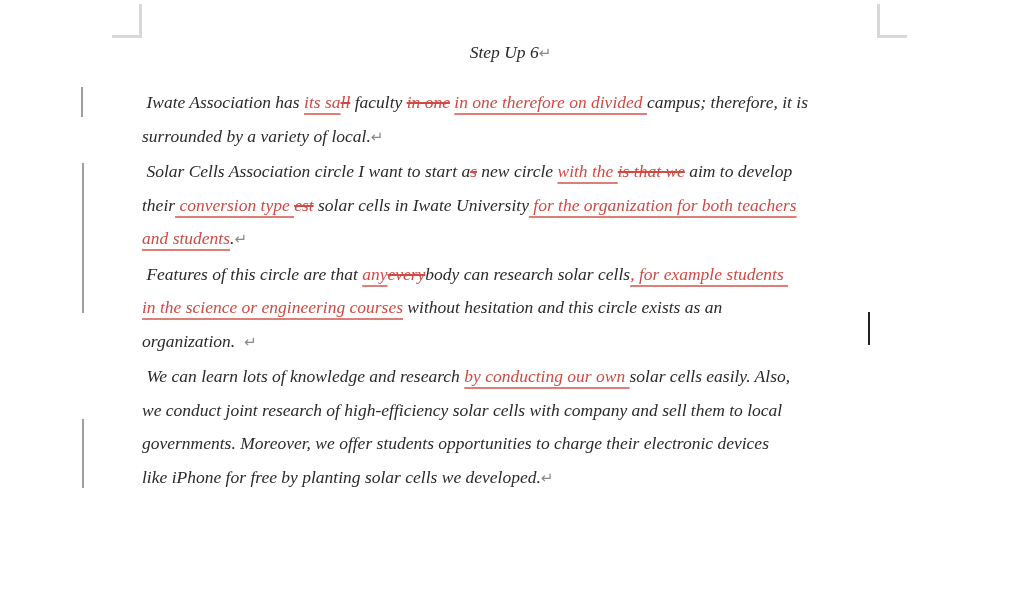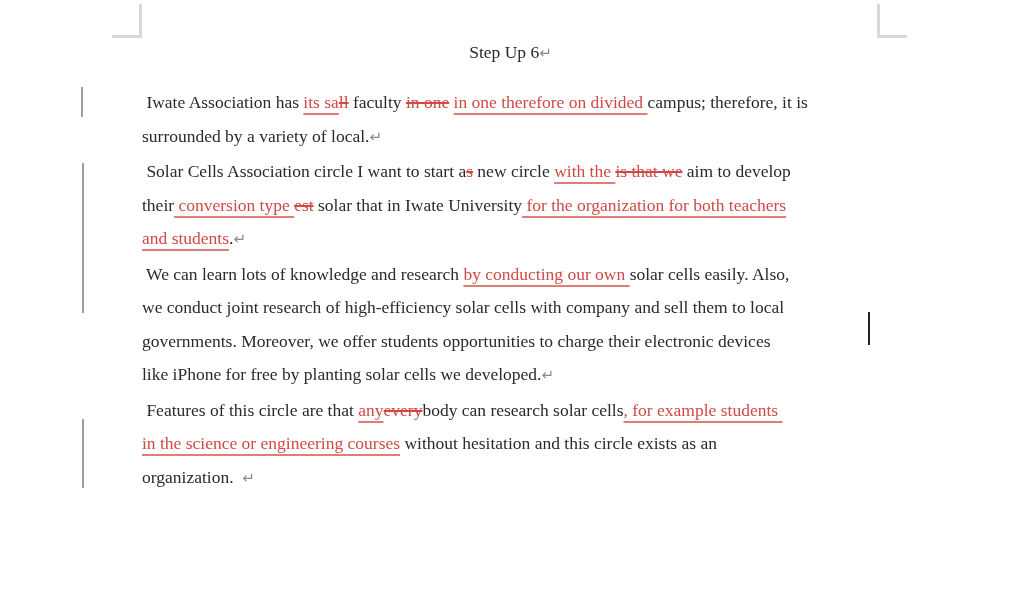--- a/index.html
+++ b/index.html
@@ -2,21 +2,21 @@
 <html style="--background: #ffffff; --text: #2a2a2a; --revision: #cf4a44; --revision-underline: #de7e78; --paragraph-mark: #8a8a8a; --change-bar: #9e9e9e; --crop-mark: #d8d8d8; --cursor: #222222;"><head>
 <meta charset="utf-8">
 <style>
   :root{
     --background:#ffffff; --text:#2a2a2a; --revision:#cf4a44; --revision-underline:#de7e78;
     --paragraph-mark:#8a8a8a; --change-bar:#9e9e9e; --crop-mark:#d8d8d8; --cursor:#222222;
   }
   *{margin:0;padding:0;box-sizing:border-box;}
   html,body{width:1024px;height:608px;overflow:hidden;}
   body{background:var(--background);font-family:"Liberation Serif","DejaVu Serif",serif;}
-  .page{position:relative;width:940px;height:608px;background:var(--background);}
+  .page{position:relative;width:940px;height:608px;background:var(--background);font-style:italic;}
 
   
   .crop-mark{position:absolute;width:30px;height:34px;}
   .crop-mark.tl{left:112px;top:4px;border-right:3px solid var(--crop-mark);border-bottom:3px solid var(--crop-mark);}
   .crop-mark.tr{left:877px;top:4px;border-left:3px solid var(--crop-mark);border-bottom:3px solid var(--crop-mark);}
 
   
   .change-bar{position:absolute;width:2px;background:var(--change-bar);}
   .change-bar.b1{left:81px;top:87px;height:30px;}
   .change-bar.b2{left:82px;top:163px;height:150px;}
@@ -54,30 +54,30 @@
 
   <div class="content">
     <div class="line title-line"><span>Step Up 6</span><span class="rp">↵</span></div>
     <div id="paragraphs">
         <div class="para">
           <div class="line"><span class="rn"> Iwate Association has </span><span class="rins">its sa</span><span class="rdel">ll</span><span class="rn"> faculty </span><span class="rdel">in one</span><span class="rn"> </span><span class="rins">in one therefore on divided </span><span class="rn">campus; therefore, it is</span></div>
           <div class="line"><span class="rn">surrounded by a variety of local.</span><span class="rp">↵</span></div>
         </div>
         <div class="para">
           <div class="line"><span class="rn"> Solar Cells Association circle I want to start a</span><span class="rdel">s</span><span class="rn"> new circle </span><span class="rins">with the </span><span class="rdel">is that we</span><span class="rn"> aim to develop</span></div>
-          <div class="line"><span class="rn">their</span><span class="rins"> conversion type </span><span class="rdel">est</span><span class="rn"> solar that in Iwate University</span><span class="rins"> for the organization for both teachers</span></div>
+          <div class="line"><span class="rn">their</span><span class="rins"> conversion type </span><span class="rdel">est</span><span class="rn"> solar cells in Iwate University</span><span class="rins"> for the organization for both teachers</span></div>
           <div class="line"><span class="rins">and students</span><span class="rn">.</span><span class="rp">↵</span></div>
+        </div>
+        <div class="para">
+          <div class="line"><span class="rn"> Features of this circle are that </span><span class="rins">any</span><span class="rdel">every</span><span class="rn">body can research solar cells</span><span class="rins">, for example students </span></div>
+          <div class="line"><span class="rins">in the science or engineering courses</span><span class="rn"> without hesitation and this circle exists as an</span></div>
+          <div class="line"><span class="rn">organization.  </span><span class="rp">↵</span></div>
         </div>
         <div class="para">
           <div class="line"><span class="rn"> We can learn lots of knowledge and research </span><span class="rins">by conducting our own </span><span class="rn">solar cells easily. Also,</span></div>
           <div class="line"><span class="rn">we conduct joint research of high-efficiency solar cells with company and sell them to local</span></div>
           <div class="line"><span class="rn">governments. Moreover, we offer students opportunities to charge their electronic devices</span></div>
           <div class="line"><span class="rn">like iPhone for free by planting solar cells we developed.</span><span class="rp">↵</span></div>
         </div>
-        <div class="para">
-          <div class="line"><span class="rn"> Features of this circle are that </span><span class="rins">any</span><span class="rdel">every</span><span class="rn">body can research solar cells</span><span class="rins">, for example students </span></div>
-          <div class="line"><span class="rins">in the science or engineering courses</span><span class="rn"> without hesitation and this circle exists as an</span></div>
-          <div class="line"><span class="rn">organization.  </span><span class="rp">↵</span></div>
-        </div>
       </div>
   </div>
 
 </div>
 
 </body></html>

